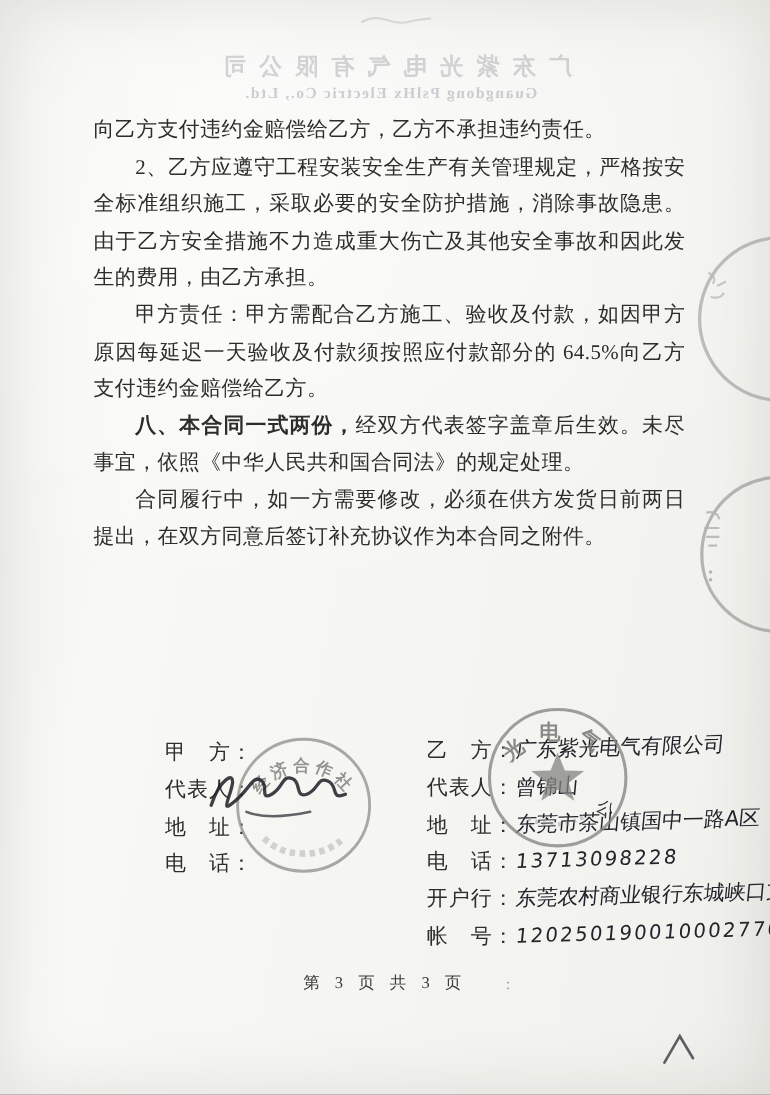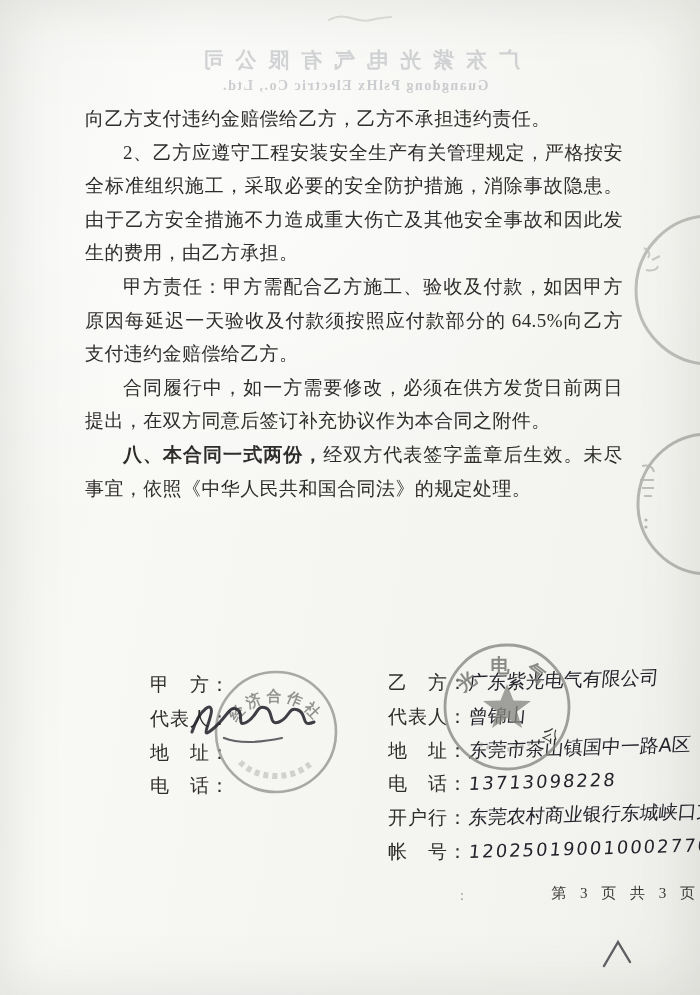--- a/index.html
+++ b/index.html
@@ -37,21 +37,21 @@
   .sigcol .row{white-space:nowrap;}
   .lab{display:inline-block;}
   .hw{
     display:inline-block;font-family:"DejaVu Sans",sans-serif;font-size:19px;
     color:#23232b;transform:rotate(-1.6deg) skewX(-7deg);transform-origin:left bottom;
     letter-spacing:0;line-height:1;
   }
   .hw.num{font-size:18px;letter-spacing:2px;}
   .seal{position:absolute;pointer-events:none;}
   .footer{
-    position:absolute;top:884px;left:0;width:100%;text-align:right;
+    position:absolute;top:884px;left:0;width:100%;text-align:center;
     font-size:15px;letter-spacing:5px;color:#3a3935;
   }
   .sidecolon{position:absolute;left:460px;top:888px;font-size:14px;color:#6b6b66;opacity:.7;}
 </style>
 </head>
 <body>
 
 <div class="sheet">
 
   <div class="bleed">
@@ -60,22 +60,22 @@
   </div>
 
   <svg class="scan-mark" style="left:325px;top:12px;" width="70" height="14">
     <path d="M4,8 q10,-6 22,-2 t20,2 t20,-3" stroke="#9a9a96" stroke-width="2" fill="none" stroke-linecap="round"></path>
   </svg>
 
   <div class="bodytext">
     <p class="cont">向乙方支付违约金赔偿给乙方，乙方不承担违约责任。</p>
     <p>2、乙方应遵守工程安装安全生产有关管理规定，严格按安全标准组织施工，采取必要的安全防护措施，消除事故隐患。由于乙方安全措施不力造成重大伤亡及其他安全事故和因此发生的费用，由乙方承担。</p>
     <p>甲方责任：甲方需配合乙方施工、验收及付款，如因甲方原因每延迟一天验收及付款须按照应付款部分的 64.5%向乙方支付违约金赔偿给乙方。</p>
+    <p><span class="bold">八、本合同一式两份，</span><span>经双方代表签字盖章后生效。未尽事宜，依照《中华人民共和国合同法》的规定处理。</span></p>
     <p>合同履行中，如一方需要修改，必须在供方发货日前两日提出，在双方同意后签订补充协议作为本合同之附件。</p>
-    <p><span class="bold">八、本合同一式两份，</span><span>经双方代表签字盖章后生效。未尽事宜，依照《中华人民共和国合同法》的规定处理。</span></p>
   </div>
 
   <div class="sigcol" style="left:150px;top:668px;">
     <div class="row"><span class="lab">甲　方：</span></div>
     <div class="row"><span class="lab">代表人：</span></div>
     <div class="row"><span class="lab">地　址：</span></div>
     <div class="row"><span class="lab">电　话：</span></div>
   </div>
 
   <svg class="seal" style="left:210px;top:666px;" width="132" height="132" viewBox="0 0 132 132">

